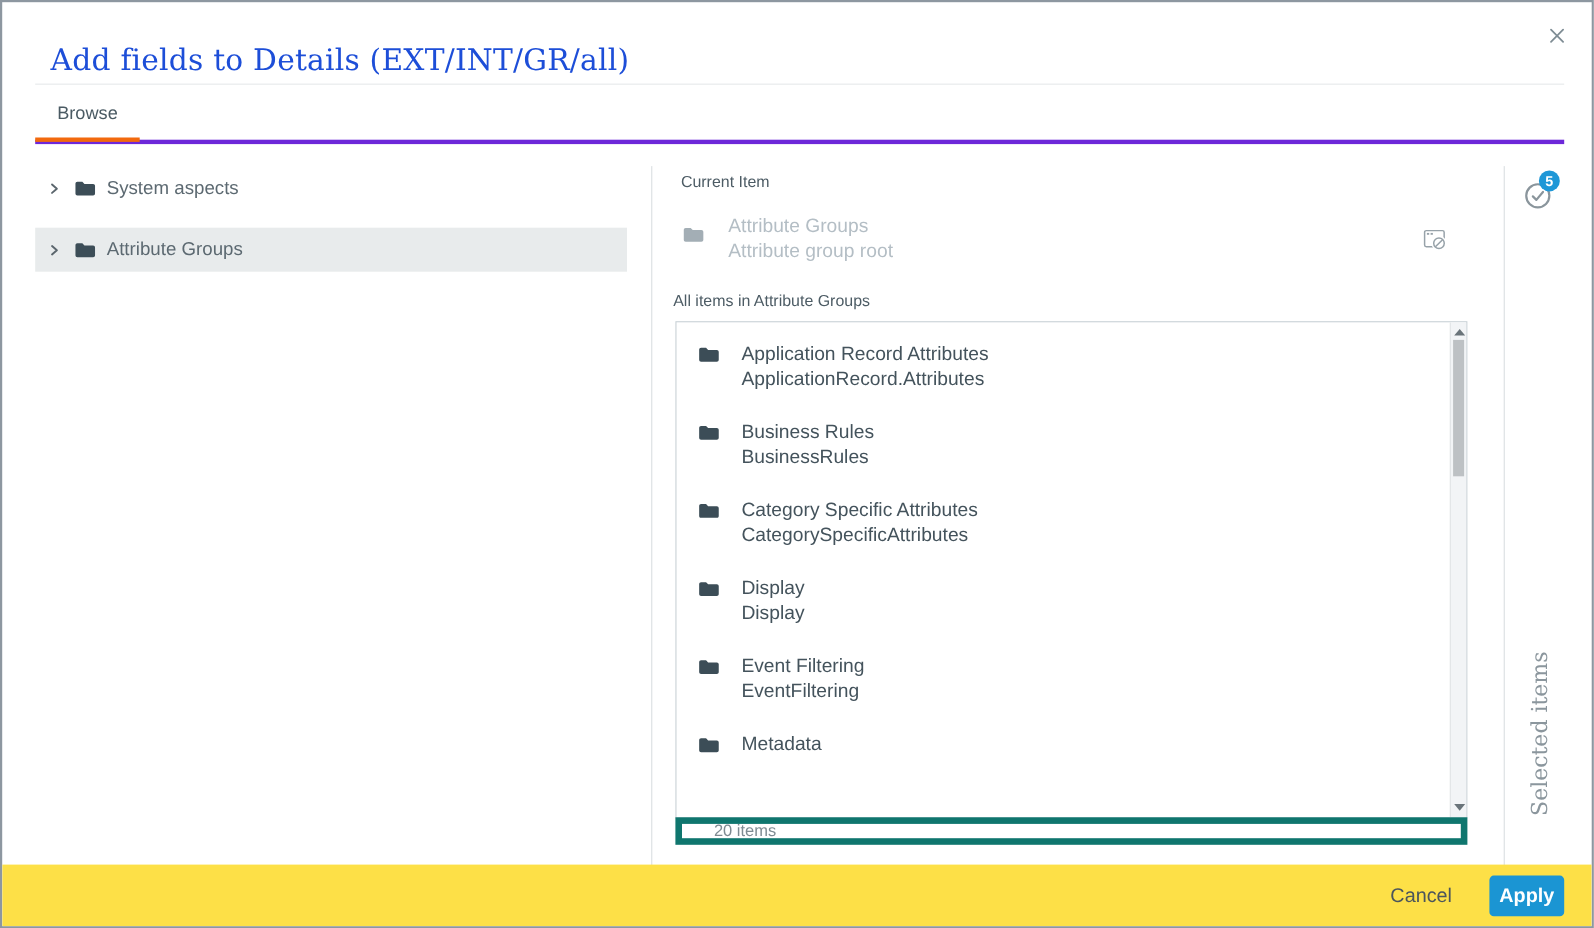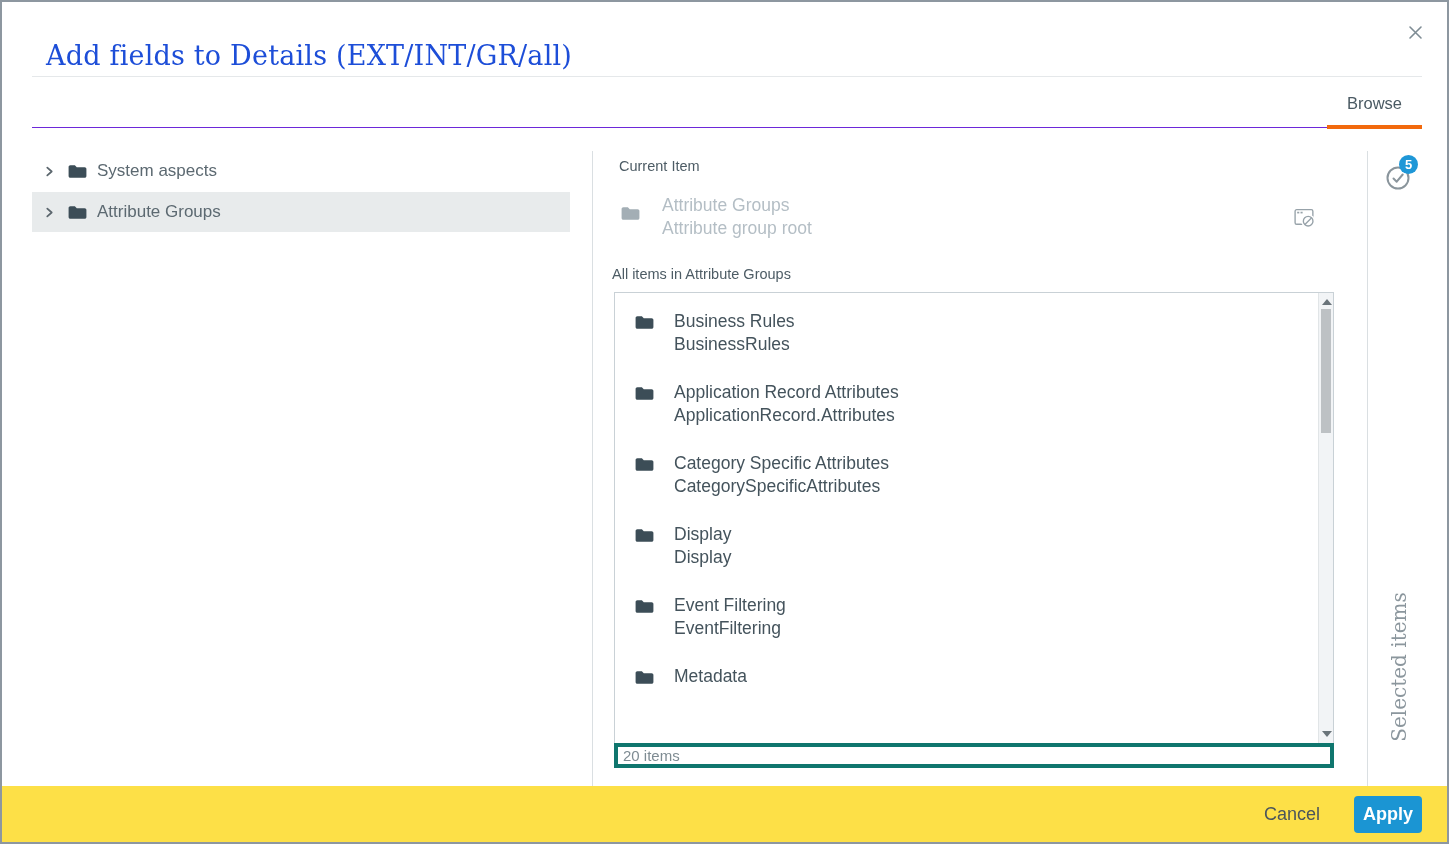--- a/index.html
+++ b/index.html
@@ -11,27 +11,27 @@
   
   .dialog-title{
     position:absolute;left:32px;top:26px;margin:12px;
     font-family:"DejaVu Serif","Liberation Serif",serif;font-weight:400;
     font-size:27px;color:#1d4ed8;letter-spacing:.2px;text-align:right;
   }
   .close-btn{position:absolute;right:20px;top:18px;width:24px;height:24px;cursor:pointer;
     display:flex;align-items:center;justify-content:center;}
   .title-rule{position:absolute;left:30px;right:25px;top:74px;height:1px;background:#e5e8ea;}
   
-  .tabbar{position:absolute;left:30px;right:25px;top:75px;height:50px;border-bottom:1px solid #6d28d9;text-align:right;}
+  .tabbar{position:absolute;left:30px;right:25px;top:75px;height:50px;border-bottom:4px solid #6d28d9;}
   .tab{position:relative;display:inline-block;height:100%;padding:0 20px;box-sizing:border-box;cursor:pointer;}
   .tab-label{display:inline-block;margin-top:17px;font-size:16.5px;color:#4a5a63;}
   .tab.active::after{content:"";position:absolute;left:0;right:0;bottom:-2px;height:4px;background:#f2690d;}
   
   .tree{position:absolute;left:30px;top:149px;width:538px;}
-  .tree-row{display:flex;align-items:center;height:40px;margin-bottom:1px;cursor:pointer;}
+  .tree-row{display:flex;align-items:center;height:40px;margin-bottom:16px;cursor:pointer;}
   .tree-row.selected{background:#e8ebec;}
   .chev{width:26px;display:flex;justify-content:center;color:#5b666d;flex:0 0 26px;margin-left:4px;}
   .tree-folder{color:#3c4d57;margin:0 10px 0 6px;display:flex;}
   .tree-label{font-size:17px;color:#5c6971;}
   .divider-v{position:absolute;top:149px;width:1px;height:639px;background:#dadfe2;}
   .divider-left{left:590px;}
   .divider-right{left:1365px;}
   
   .section-label{position:absolute;font-size:14.5px;color:#4d5c65;}
   .current-label{left:617px;top:156px;}
@@ -47,21 +47,21 @@
   .list-item{display:flex;height:71px;box-sizing:border-box;cursor:pointer;}
   .list-folder{color:#3c4d57;margin:5px 20px 0 0;display:flex;flex:0 0 19px;}
   .li-title,.li-sub{font-size:17.5px;line-height:23px;color:#44535c;}
   
   .sb{position:absolute;top:0;right:0;bottom:0;width:15px;background:#f2f4f6;border-left:1px solid #e1e5e7;box-sizing:border-box;}
   .sb-up,.sb-down{position:absolute;left:3px;width:0;height:0;cursor:pointer;}
   .sb-up{top:6px;border-left:5px solid transparent;border-right:5px solid transparent;border-bottom:6px solid #6a747a;}
   .sb-down{bottom:6px;border-left:5px solid transparent;border-right:5px solid transparent;border-top:6px solid #6a747a;}
   .sb-thumb{position:absolute;left:2px;top:16px;width:10px;height:124px;background:#bdc1c4;cursor:grab;}
   .list-footer{position:absolute;left:612px;top:741px;width:720px;height:25px;
-    border:4px solid #0f766e;box-sizing:border-box;display:flex;align-items:center;}
+    border:6px solid #0f766e;box-sizing:border-box;display:flex;align-items:center;padding-left:24px;}
   .list-count{font-size:15px;color:#7e8b92;padding-left:5px;}
   
   .sel-toggle{position:absolute;left:1383px;top:153px;width:40px;height:36px;cursor:pointer;}
   .sel-circle{position:absolute;left:0;top:10px;}
   .sel-badge{position:absolute;left:14px;top:0;width:19px;height:19px;border-radius:50%;
     background:#1e97d7;color:#fff;font-size:13px;font-weight:bold;
     display:flex;align-items:center;justify-content:center;}
   .sel-label{position:absolute;left:1317px;top:653px;width:160px;text-align:center;
     transform:rotate(-90deg);font-family:"DejaVu Serif","Liberation Serif",serif;
     font-size:20px;color:#8b969d;white-space:nowrap;}
@@ -154,34 +154,34 @@
   <div class="listbox">
     <div class="list-items">
 
         <div class="list-item">
           <span class="list-folder">
             <svg width="19" height="15" viewBox="0 0 20 16">
               <path d="M0.5 3.2 C0.5 2.1 1.3 1.3 2.4 1.3 H7.2 L9.2 3.4 H17.6 C18.7 3.4 19.5 4.2 19.5 5.3 V12.8 C19.5 13.9 18.7 14.7 17.6 14.7 H2.4 C1.3 14.7 0.5 13.9 0.5 12.8 Z" fill="currentColor"></path>
             </svg>
           </span>
           <div>
+            <div class="li-title">Application Record Attributes</div>
+            <div class="li-sub">ApplicationRecord.Attributes</div>
+          </div>
+        </div>
+
+        <div class="list-item">
+          <span class="list-folder">
+            <svg width="19" height="15" viewBox="0 0 20 16">
+              <path d="M0.5 3.2 C0.5 2.1 1.3 1.3 2.4 1.3 H7.2 L9.2 3.4 H17.6 C18.7 3.4 19.5 4.2 19.5 5.3 V12.8 C19.5 13.9 18.7 14.7 17.6 14.7 H2.4 C1.3 14.7 0.5 13.9 0.5 12.8 Z" fill="currentColor"></path>
+            </svg>
+          </span>
+          <div>
             <div class="li-title">Business Rules</div>
             <div class="li-sub">BusinessRules</div>
-          </div>
-        </div>
-
-        <div class="list-item">
-          <span class="list-folder">
-            <svg width="19" height="15" viewBox="0 0 20 16">
-              <path d="M0.5 3.2 C0.5 2.1 1.3 1.3 2.4 1.3 H7.2 L9.2 3.4 H17.6 C18.7 3.4 19.5 4.2 19.5 5.3 V12.8 C19.5 13.9 18.7 14.7 17.6 14.7 H2.4 C1.3 14.7 0.5 13.9 0.5 12.8 Z" fill="currentColor"></path>
-            </svg>
-          </span>
-          <div>
-            <div class="li-title">Application Record Attributes</div>
-            <div class="li-sub">ApplicationRecord.Attributes</div>
           </div>
         </div>
 
         <div class="list-item">
           <span class="list-folder">
             <svg width="19" height="15" viewBox="0 0 20 16">
               <path d="M0.5 3.2 C0.5 2.1 1.3 1.3 2.4 1.3 H7.2 L9.2 3.4 H17.6 C18.7 3.4 19.5 4.2 19.5 5.3 V12.8 C19.5 13.9 18.7 14.7 17.6 14.7 H2.4 C1.3 14.7 0.5 13.9 0.5 12.8 Z" fill="currentColor"></path>
             </svg>
           </span>
           <div>

